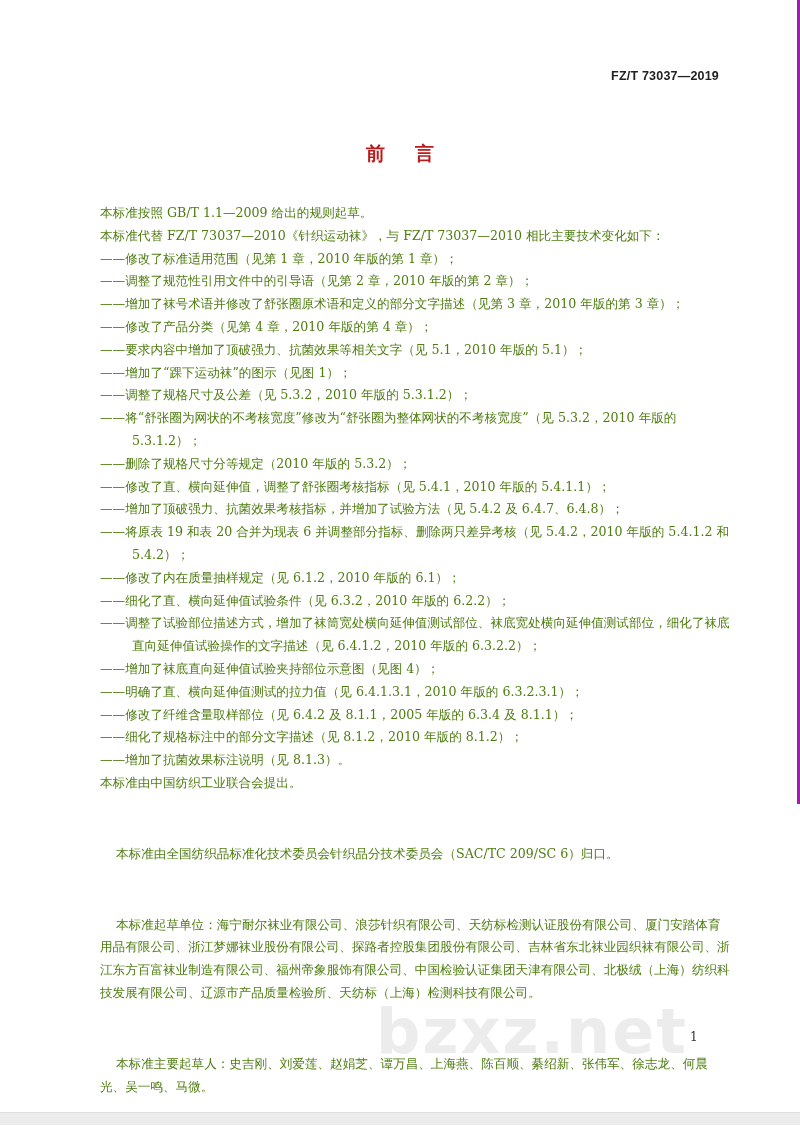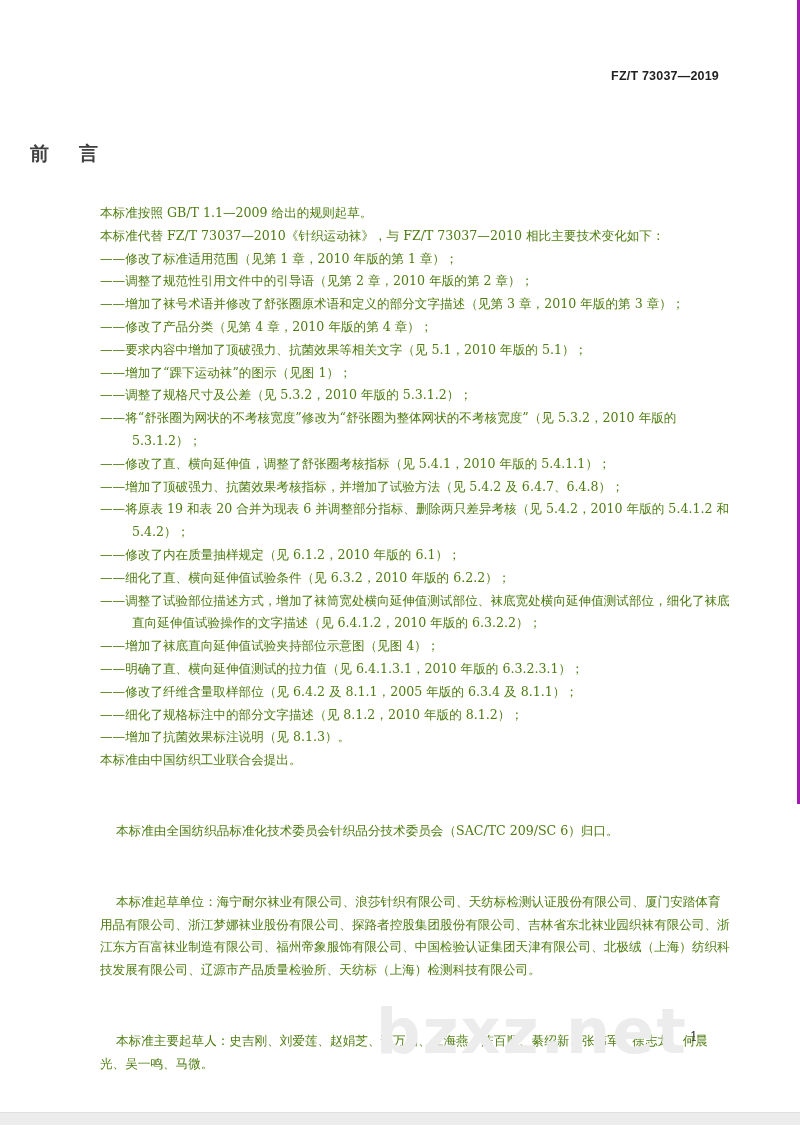--- a/index.html
+++ b/index.html
@@ -17,22 +17,22 @@
     position: absolute; left: 0; top: 1112px; width: 800px; height: 12px;
     background: #ececec; border-top: 1px solid #e0e0e0; border-bottom: 1px solid #e0e0e0;
   }
   .below { position: absolute; left: 0; top: 1125px; width: 800px; height: 9px; background: #fff; }
   .doc-code {
     position: absolute; right: 78px; top: 69px;
     font-family: "Liberation Sans", "DejaVu Sans", sans-serif;
     font-weight: bold; font-size: 12.5px; letter-spacing: 0.2px; color: #222;
   }
   .title {
-    position: absolute; left: 0; width: 800px; top: 141px; text-align: left;
-    font-family: "DejaVu Sans", sans-serif; font-weight: bold; font-size: 19px; color: #404040;
+    position: absolute; left: 0; width: 800px; top: 141px; text-align: center;
+    font-family: "DejaVu Sans", sans-serif; font-weight: bold; font-size: 19px; color: #b91c1c;
     letter-spacing: 30px; text-indent: 30px;
   }
   .body-text {
     position: absolute; left: 100px; top: 202px; width: 630px;
     font-size: 12.6px; line-height: 22.8px; color: #4d7c0f;
   }
   .p { margin: 0; white-space: normal; }
   .item { padding-left: 16px; }
   .hang { padding-left: 32px; text-indent: -32px; }
   .para { text-indent: 16px; margin-top: 48px; }
@@ -58,20 +58,21 @@
 
     <div>
       <p class="p hang item">——修改了标准适用范围（见第 1 章，2010 年版的第 1 章）；</p>
       <p class="p hang item">——调整了规范性引用文件中的引导语（见第 2 章，2010 年版的第 2 章）；</p>
       <p class="p hang item">——增加了袜号术语并修改了舒张圈原术语和定义的部分文字描述（见第 3 章，2010 年版的第 3 章）；</p>
       <p class="p hang item">——修改了产品分类（见第 4 章，2010 年版的第 4 章）；</p>
       <p class="p hang item">——要求内容中增加了顶破强力、抗菌效果等相关文字（见 5.1，2010 年版的 5.1）；</p>
       <p class="p hang item">——增加了“踝下运动袜”的图示（见图 1）；</p>
       <p class="p hang item">——调整了规格尺寸及公差（见 5.3.2，2010 年版的 5.3.1.2）；</p>
       <p class="p hang item">——将“舒张圈为网状的不考核宽度”修改为“舒张圈为整体网状的不考核宽度”（见 5.3.2，2010 年版的 5.3.1.2）；</p>
+      <p class="p hang item">——删除了规格尺寸分等规定（2010 年版的 5.3.2）；</p>
       <p class="p hang item">——修改了直、横向延伸值，调整了舒张圈考核指标（见 5.4.1，2010 年版的 5.4.1.1）；</p>
       <p class="p hang item">——增加了顶破强力、抗菌效果考核指标，并增加了试验方法（见 5.4.2 及 6.4.7、6.4.8）；</p>
       <p class="p hang item">——将原表 19 和表 20 合并为现表 6 并调整部分指标、删除两只差异考核（见 5.4.2，2010 年版的 5.4.1.2 和 5.4.2）；</p>
       <p class="p hang item">——修改了内在质量抽样规定（见 6.1.2，2010 年版的 6.1）；</p>
       <p class="p hang item">——细化了直、横向延伸值试验条件（见 6.3.2，2010 年版的 6.2.2）；</p>
       <p class="p hang item">——调整了试验部位描述方式，增加了袜筒宽处横向延伸值测试部位、袜底宽处横向延伸值测试部位，细化了袜底直向延伸值试验操作的文字描述（见 6.4.1.2，2010 年版的 6.3.2.2）；</p>
       <p class="p hang item">——增加了袜底直向延伸值试验夹持部位示意图（见图 4）；</p>
       <p class="p hang item">——明确了直、横向延伸值测试的拉力值（见 6.4.1.3.1，2010 年版的 6.3.2.3.1）；</p>
       <p class="p hang item">——修改了纤维含量取样部位（见 6.4.2 及 8.1.1，2005 年版的 6.3.4 及 8.1.1）；</p>
       <p class="p hang item">——细化了规格标注中的部分文字描述（见 8.1.2，2010 年版的 8.1.2）；</p>

